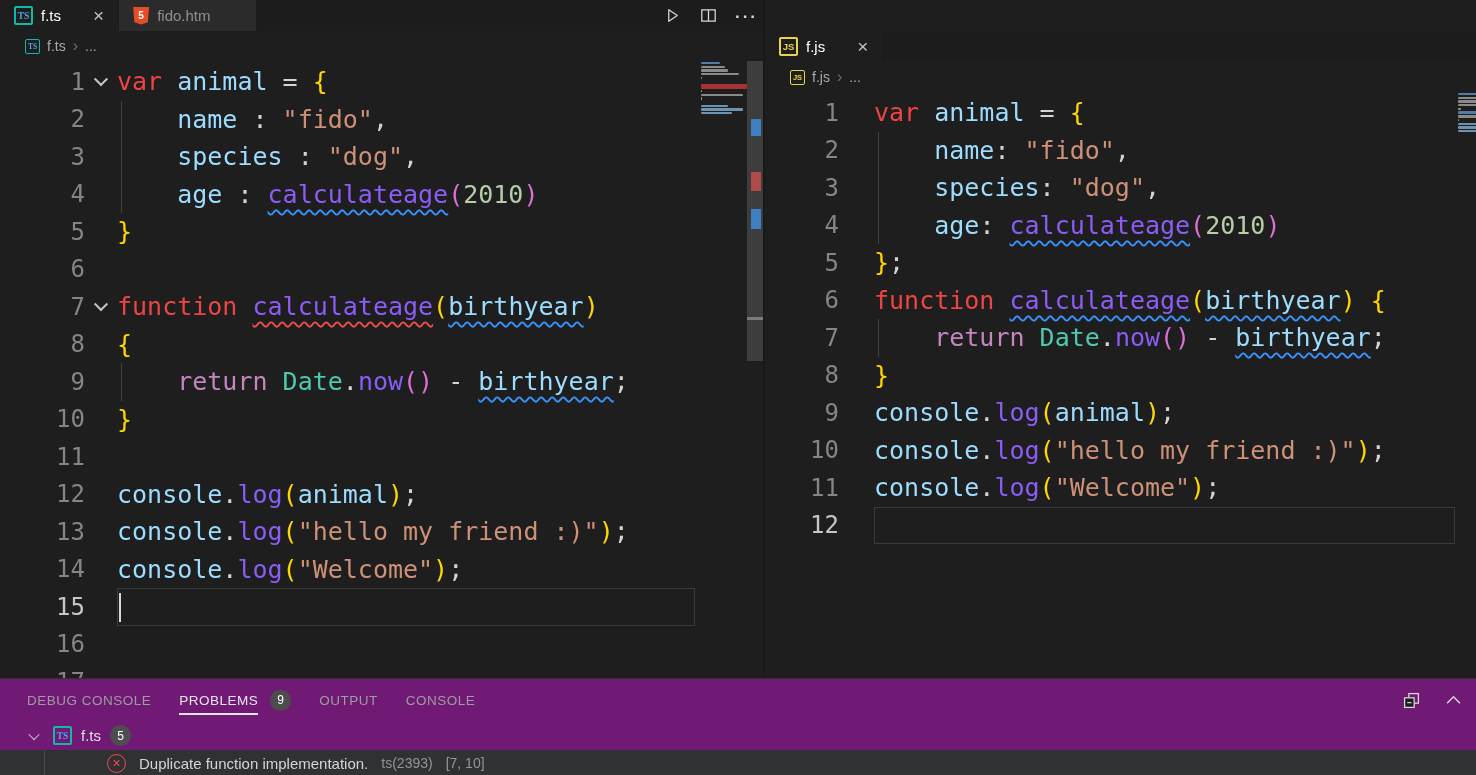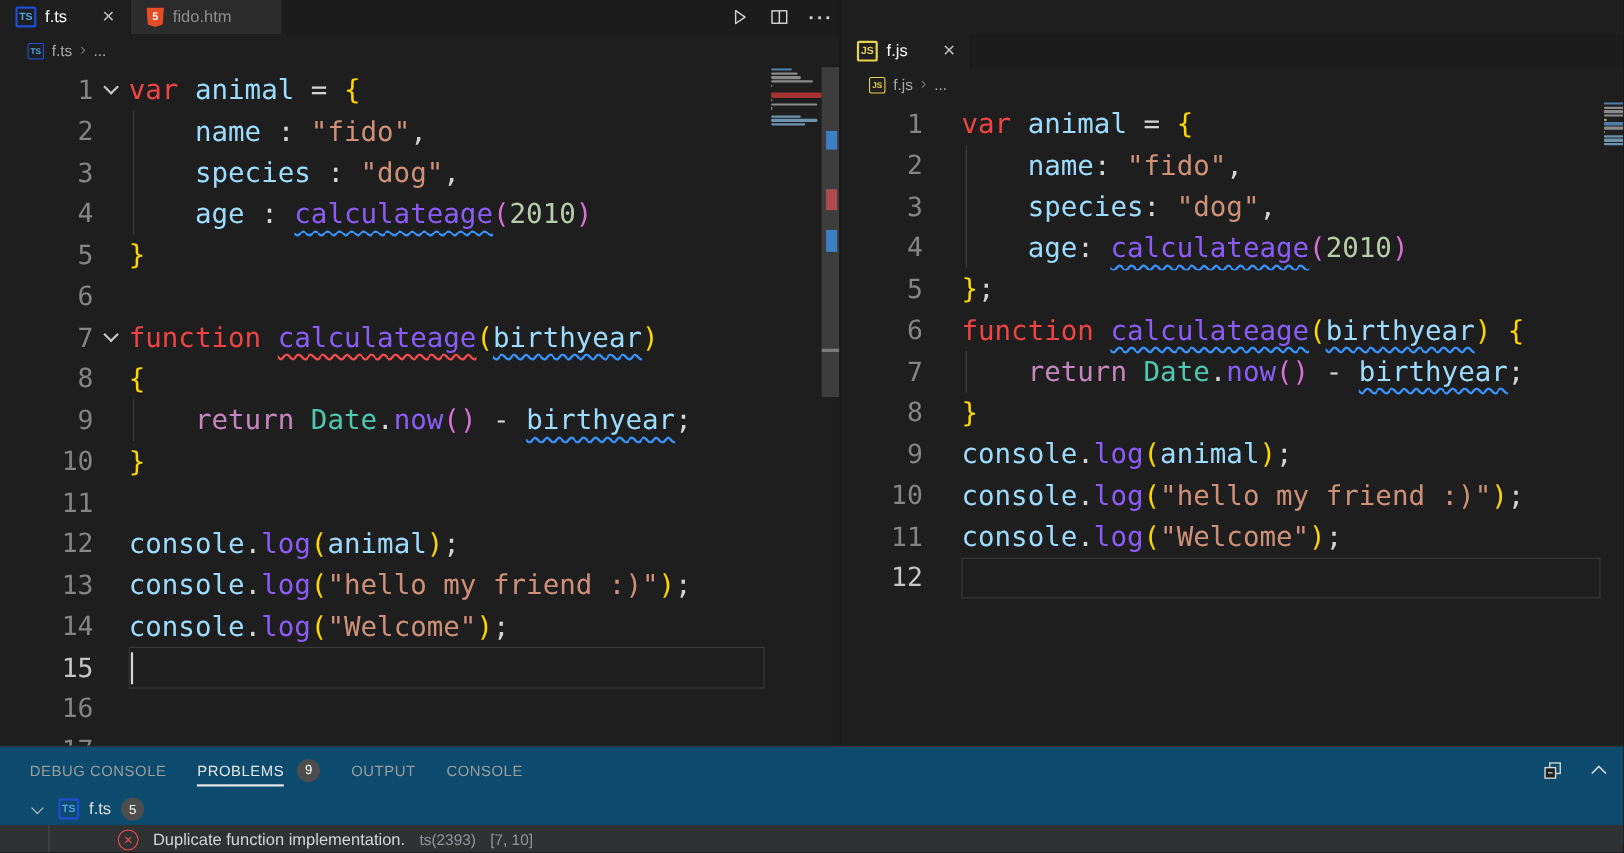--- a/index.html
+++ b/index.html
@@ -19,21 +19,21 @@
          background:#2b2b2b; border-right:1px solid #1a1a1a; cursor:pointer; }
   .tab.active { background:#1e1e1e; color:#ffffff; }
   .tab-close { margin-left:24px; font-size:19px; line-height:1; color:#c0c0c0; }
   .tab.plain { padding-right:46px; }
   .tab-actions { position:absolute; right:10px; top:0; height:31px; display:flex; align-items:center; gap:18px; }
   .tab-actions .act { width:18px; height:18px; display:grid; place-items:center; cursor:pointer; }
   .ellipsis-glyph { color:#d6d6d6; font-size:17px; letter-spacing:2px; font-weight:bold; }
 
   .fileicon { display:grid; place-items:center; width:19px; height:19px; border-radius:2px;
               font-weight:bold; font-size:9.5px; }
-  .fileicon.ts { border:2px solid #1d4ed8; color:#4da6e8; }
+  .fileicon.ts { border:2px solid #14b8a6; color:#4da6e8;font-family:Liberation Serif, serif; }
   .fileicon.js { border:2px solid #e8d44d; color:#e8d44d; }
   .fileicon.sm { width:15px; height:15px; font-size:7.5px; border-width:1.5px; }
   .fileicon.html { width:16px; height:18px; border:none; background:#e44d26; color:#fff; font-size:10px;
                    clip-path:polygon(0 0,100% 0,92% 88%,50% 100%,8% 88%); border-radius:0; }
 
   .breadcrumbs { height:30px; display:flex; align-items:center; gap:7px; padding-left:25px;
                  font-size:14px; color:#a9a9a9; background:#1e1e1e; }
   .crumb-sep { color:#6e6e6e; font-size:16px; }
 
   
@@ -67,21 +67,21 @@
   .minimap { position:absolute; top:1px; overflow:hidden; }
   .left .minimap { right:16px; width:46px; }
   .right .minimap { right:0; width:18px; }
   .mm-row { height:2.4px; margin-bottom:1.3px; border-radius:1px; }
   .scrollbar { position:absolute; top:0; right:0; width:16px; height:617px; }
   .sb-thumb { position:absolute; left:0; width:16px; background:rgba(121,121,121,0.35); }
   .sb-edge { position:absolute; left:0; width:16px; height:3px; background:#7a7a7a; }
   .ov-marker { position:absolute; left:4px; width:10px; }
 
   
-  .panel { position:relative; height:90px; background:#0c4a6e; border-top:1px solid #2f2f2f; }
+  .panel { position:relative; height:90px; background:#701a75; border-top:1px solid #2f2f2f; }
   .panel-bar { position:relative; height:42px; display:flex; align-items:center; padding-left:27px; }
   .panel-tab { position:relative; display:flex; align-items:center; gap:10px; margin-right:28px;
                font-size:13.5px; letter-spacing:0.5px; color:#9d9d9d; cursor:pointer; }
   .panel-tab.active { color:#e7e7e7;gap:12px; }
   .panel-tab.active .panel-tab-label::after { content:""; position:absolute; left:0; right:0; bottom:-7px;
                height:1.5px; background:#e7e7e7; }
   .panel-tab-label { position:relative; }
   .badge { display:grid; place-items:center; min-width:21px; height:21px; padding:0 4px; border-radius:11px;
            background:#4d4d4d; color:#ffffff; font-size:12px; }
   .filter-wrap { position:absolute; left:625px; top:6px; width:748px; height:30px; }

